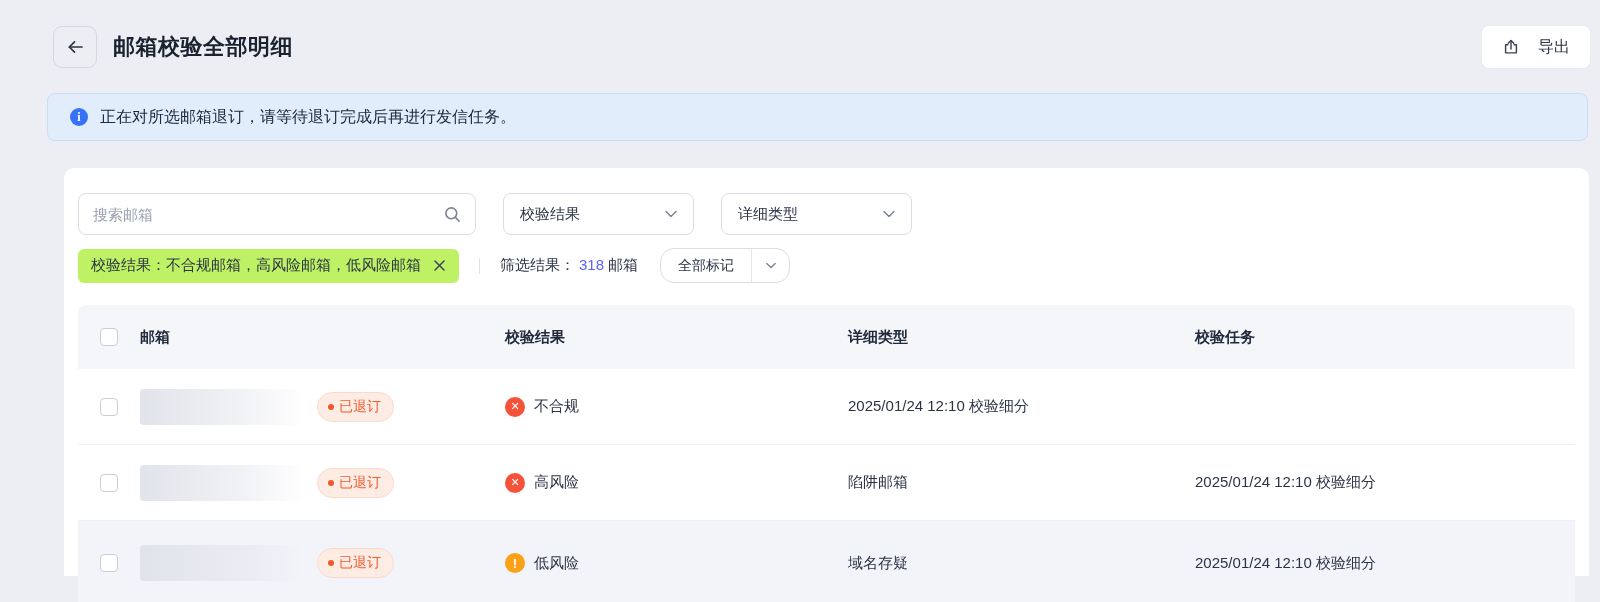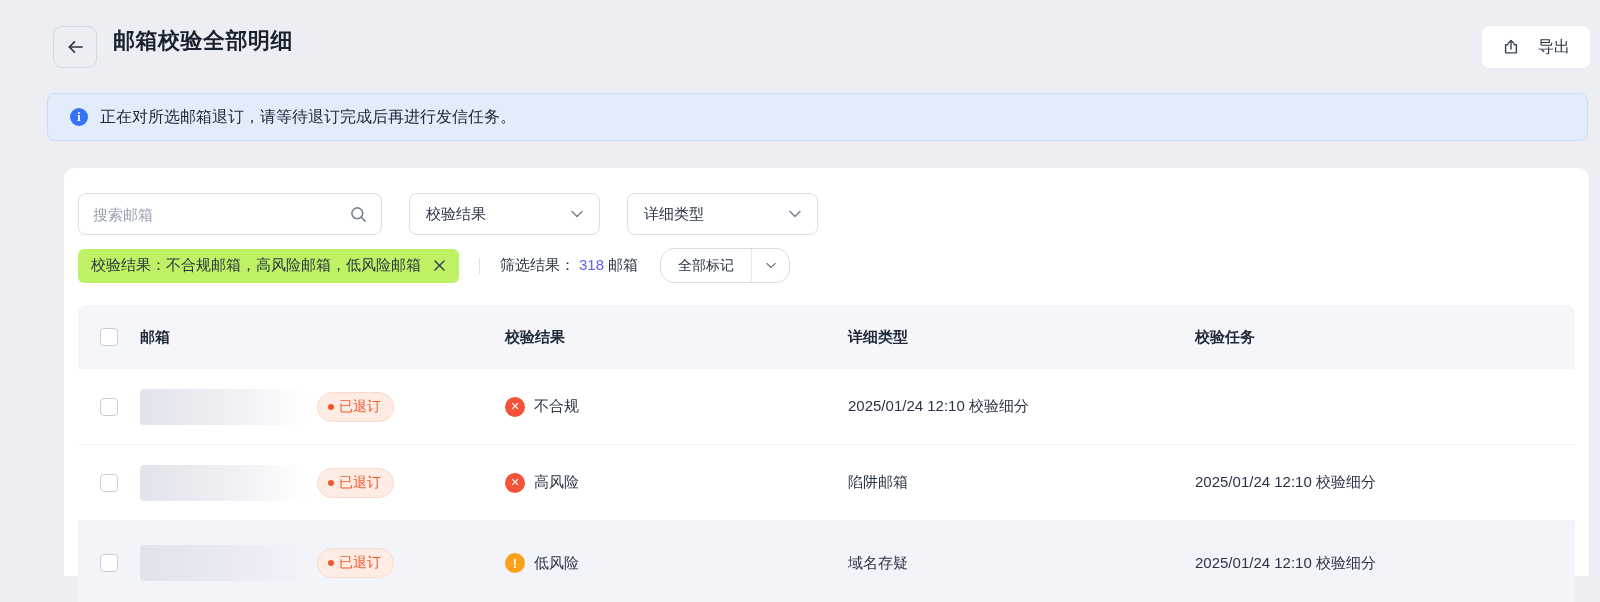--- a/index.html
+++ b/index.html
@@ -6,21 +6,21 @@
   html,body { width:1600px; height:602px; overflow:hidden; }
   body {
     background:#eceef3;
     font-family:"Liberation Sans","DejaVu Sans",sans-serif;
     color:#222b3a;
   }
 
   
   .top-header { display:flex; align-items:center; justify-content:space-between;
     padding:25px 9px 0 53px; }
-  .header-left { display:flex; align-items:flex-start; gap:16px;font-family:Liberation Mono, monospace; }
+  .header-left { display:flex; align-items:center; gap:16px;font-family:Liberation Mono, monospace; }
   .back-btn { width:44px; height:42px; border:1px solid #d3d7e0; border-radius:9px;
     background:transparent; display:flex; align-items:center; justify-content:center; cursor:pointer; }
   .page-title { font-size:22px; font-weight:bold; color:#1a2230; letter-spacing:.5px; }
   .export-btn { width:110px; height:44px; background:#ffffff; border:1px solid #e9ebf1;
     border-radius:8px; display:flex; align-items:center; justify-content:center; gap:18px;
     font-size:16px; color:#2b3445; cursor:pointer; }
 
   
   .banner { margin:24px 12px 0 47px; height:48px; background:#e2edfc;
     border:1px solid #cadcf8; border-radius:8px; display:flex; align-items:center;
@@ -28,21 +28,21 @@
   .info-icon { width:18px; height:18px; border-radius:50%; background:#3671f6; color:#fff;
     font-size:12px; font-weight:bold; display:flex; align-items:center; justify-content:center;
     font-family:"Liberation Serif",serif; flex:0 0 auto; }
   .banner-text { font-size:16px; color:#212b3b; }
 
   
   .card { margin:27px 11px 0 64px; height:408px; background:#ffffff;
     border-radius:10px 10px 0 0; padding:25px 14px 0 14px; }
 
   .filter-row { display:flex; align-items:center; gap:27px; }
-  .search-box { width:304px; height:42px; border:1px solid #d9dde5; border-radius:8px;
+  .search-box { width:398px; height:42px; border:1px solid #d9dde5; border-radius:8px;
     background:#fff; display:flex; align-items:center; padding:0 14px 0 14px; }
   .search-box input { flex:1; border:none; outline:none; font-size:15px; color:#2b3445;
     font-family:inherit; background:transparent; }
   .search-box input::placeholder { color:#9aa2b1; }
   .select-box { width:191px; height:42px; border:1px solid #d9dde5; border-radius:8px;
     background:#fff; display:flex; align-items:center; justify-content:space-between;
     padding:0 16px 0 16px; font-size:15px; color:#2b3445; cursor:pointer; }
 
   .tag-row { display:flex; align-items:center; margin-top:13px; }
   .filter-tag { height:34px; background:#bef264; border-radius:6px; display:flex;

